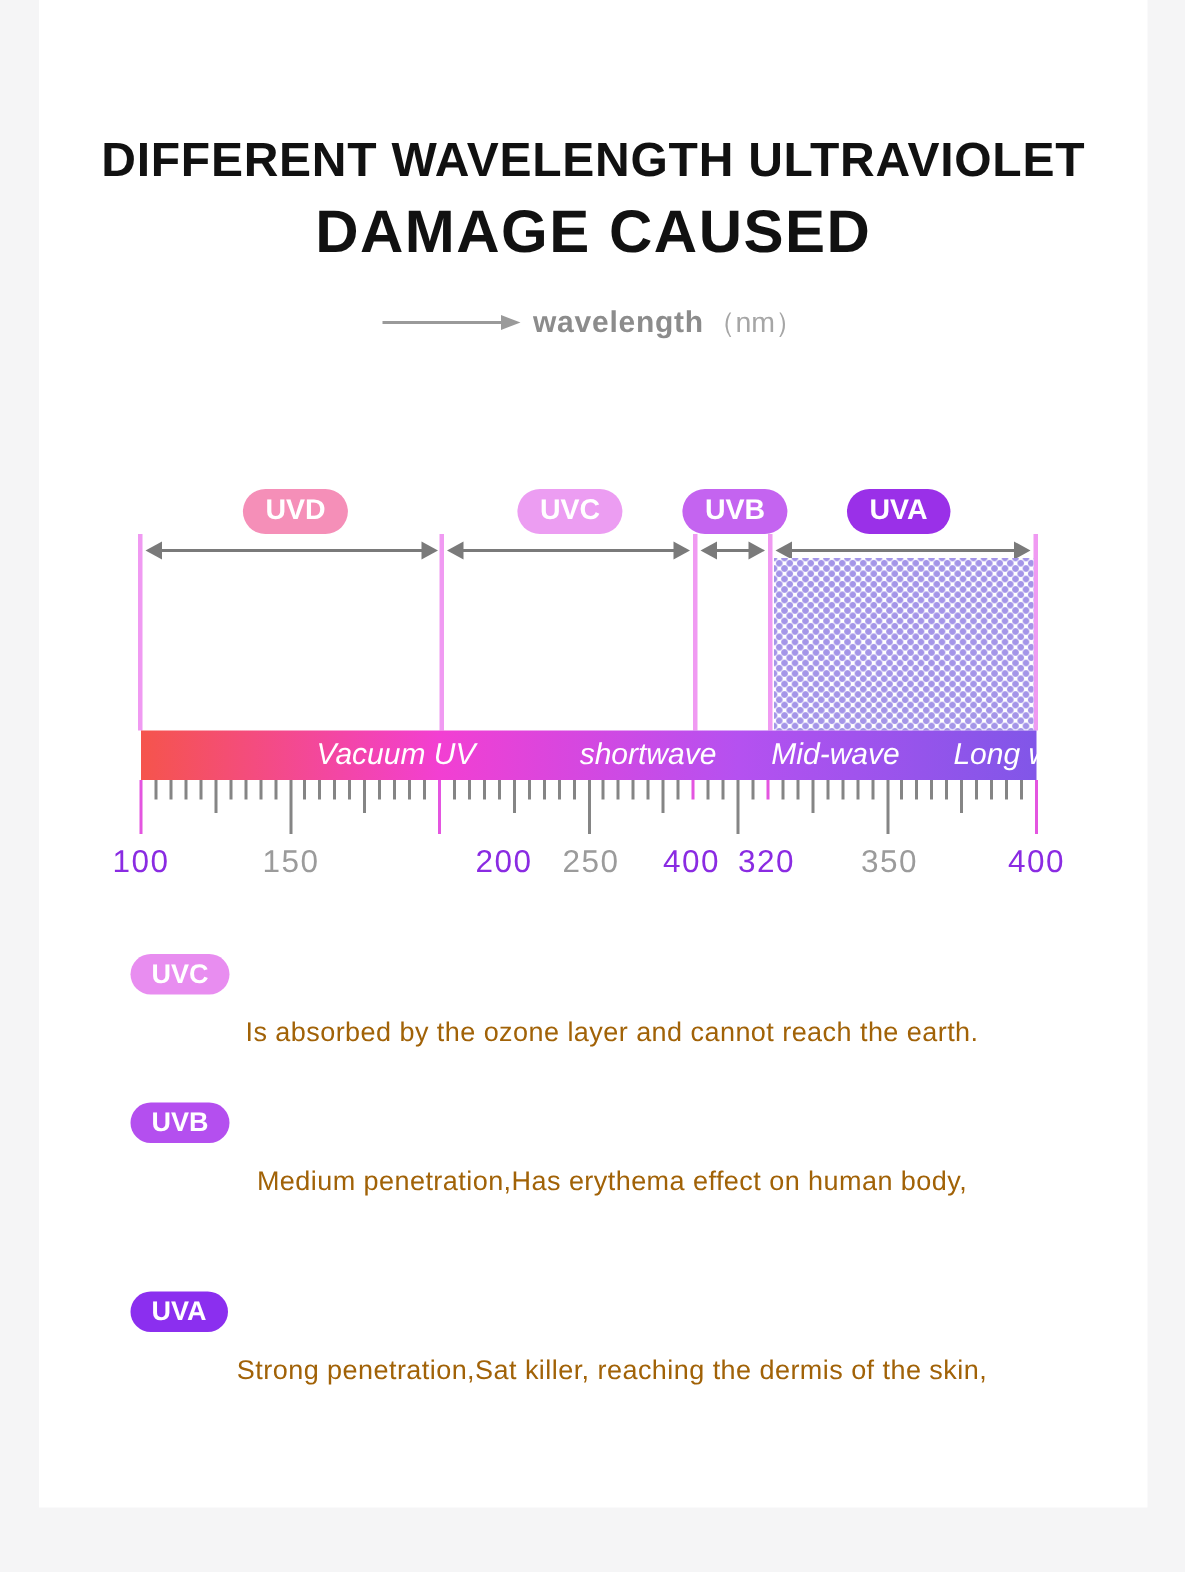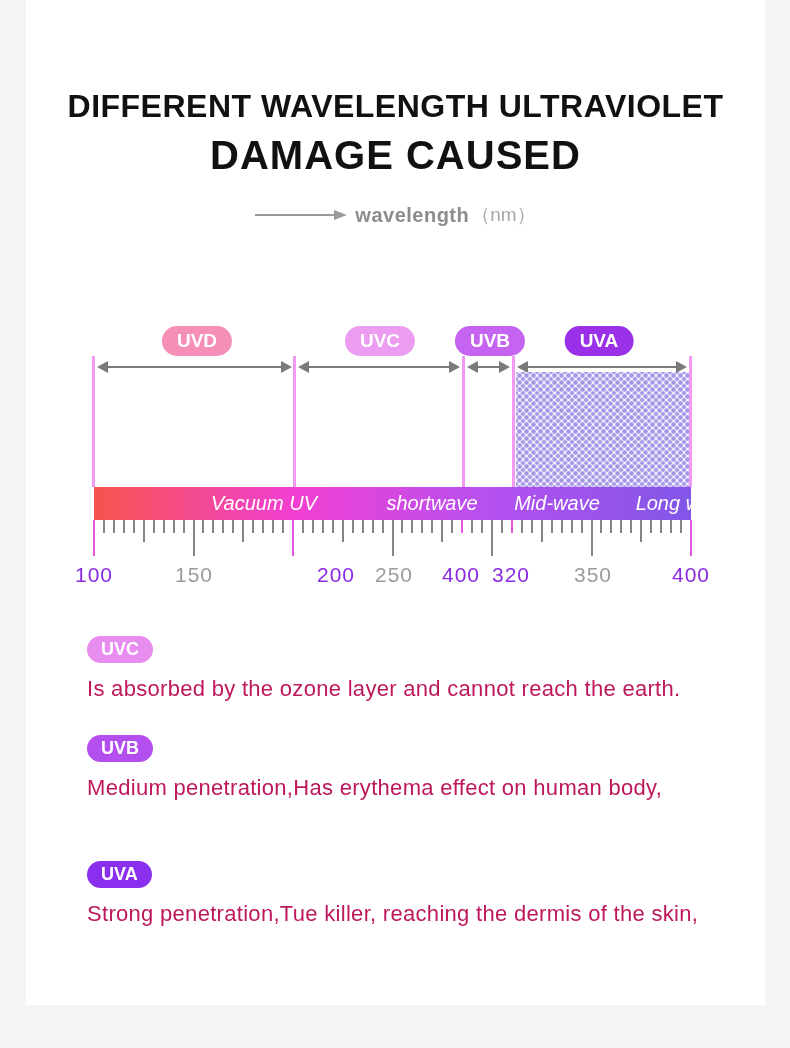--- a/index.html
+++ b/index.html
@@ -57,21 +57,21 @@
   .ruler i{position:absolute;top:0;width:2px;background:#858585;}
   .ruler i.hl{background:var(--hl);}
   .nums{position:absolute;left:0;top:563px;width:739px;height:28px;}
   .nums span{position:absolute;transform:translateX(-50%);font-size:21px;letter-spacing:1px;color:var(--nmut);}
   .nums span.em{color:var(--nem);}
 
   
   .sec{position:absolute;left:61px;right:36px;}
   .sec1{top:636px}.sec2{top:735px}.sec3{top:861px}
   .badge-s{font-size:18px;padding:3px 14px;border-radius:16px;}
-  .sec .line{font-size:22px;line-height:29px;color:#be185d;letter-spacing:.3px;}
+  .sec .line{font-size:18px;line-height:29px;color:#a16207;letter-spacing:.3px;text-align:center;}
   .sec .line:first-of-type{margin-top:11px;}
 </style>
 </head>
 <body>
 
 <div class="page">
   <div class="card">
 
     <h1 class="t1">DIFFERENT WAVELENGTH ULTRAVIOLET</h1>
     <h2 class="t2">DAMAGE CAUSED</h2>
@@ -205,17 +205,17 @@
       <div class="line">Is absorbed by the ozone layer and cannot reach the earth.</div>
     </div>
 
     <div class="sec sec2">
       <span class="badge badge-s" style="background: rgb(180, 79, 239);">UVB</span>
       <div class="line">Medium penetration,Has erythema effect on human body,</div>
     </div>
 
     <div class="sec sec3">
       <span class="badge badge-s" style="background: rgb(139, 47, 239);">UVA</span>
-      <div class="line">Strong penetration,Tue killer, reaching the dermis of the skin,</div>
+      <div class="line">Strong penetration,Sat killer, reaching the dermis of the skin,</div>
     </div>
 
   </div>
 </div>
 
 </body></html>

